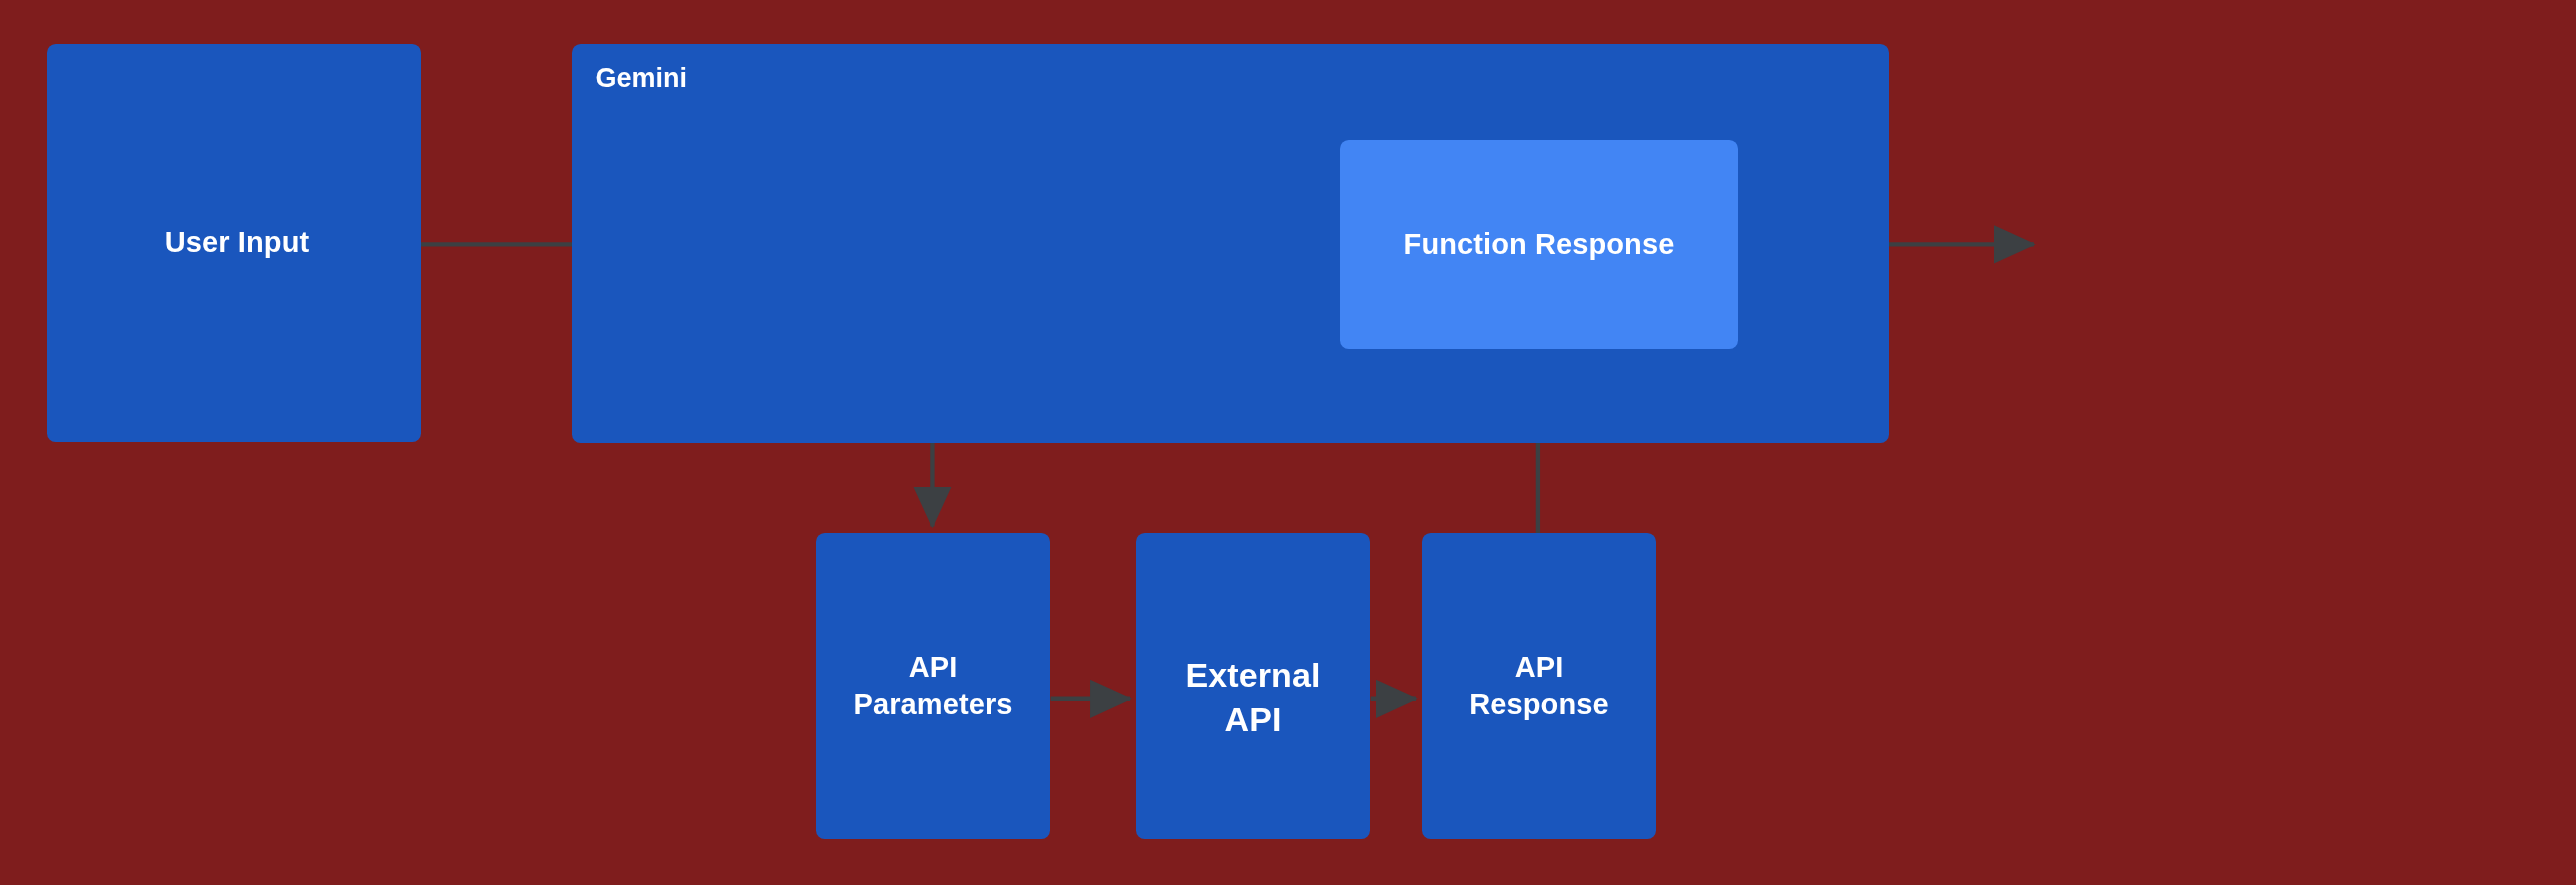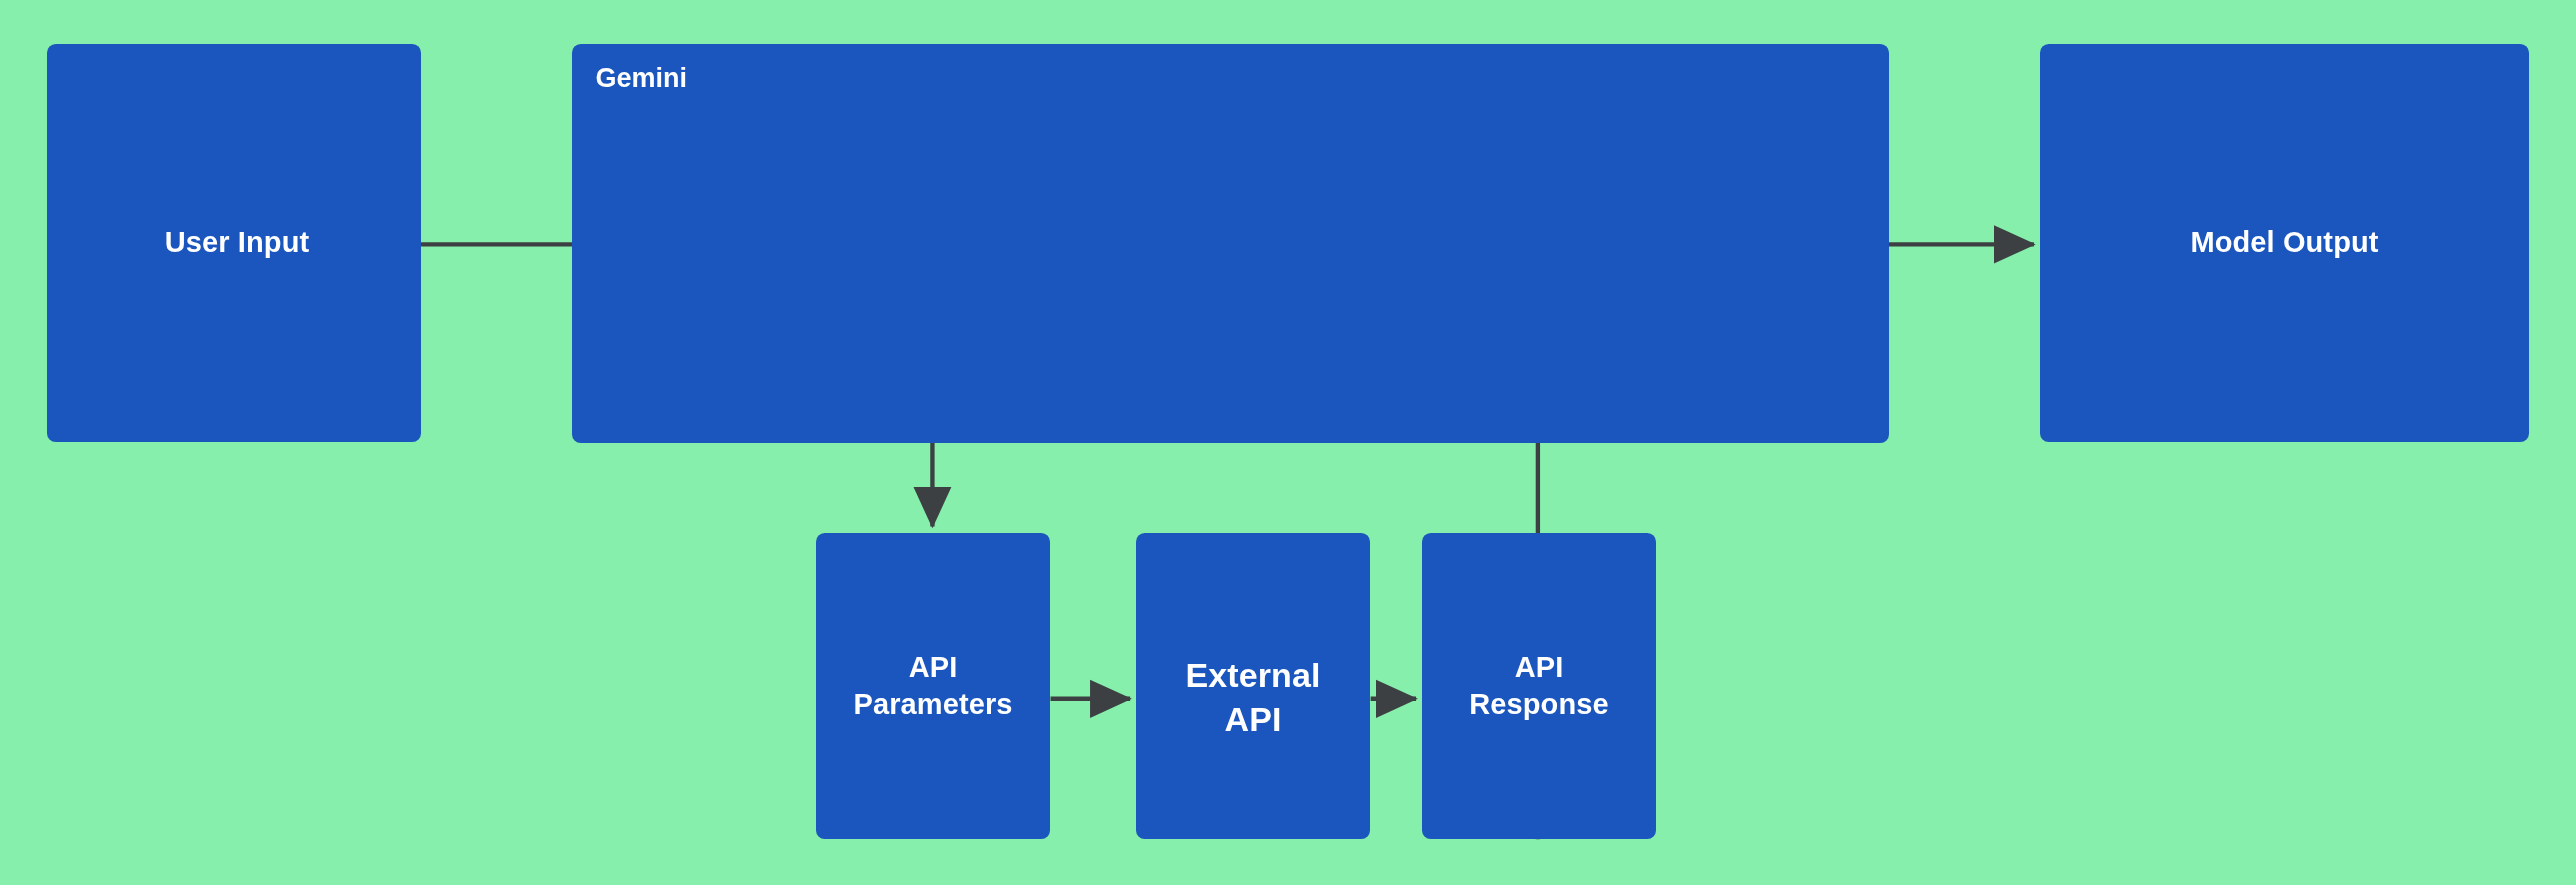--- a/index.html
+++ b/index.html
@@ -8,21 +8,21 @@
     padding: 0;
     background: #000000;
   }
   body {
     font-family: "Liberation Sans", sans-serif;
   }
   #canvas {
     position: relative;
     width: 2576px;
     height: 886px;
-    background: #86efac;
+    background: #7f1d1d;
     overflow: hidden;
   }
 
   
   .node {
     position: absolute;
     box-sizing: border-box;
     border-radius: 8.7px;
     display: flex;
     align-items: center;
@@ -99,24 +99,24 @@
 
   <div class="group" style="left:572px; top:44px; width:1317px; height:399px;">
     <div class="group-title" style="left:23.6px; top:18.6px; font-size:27px;">Gemini</div>
   </div>
 
   <div class="node node-dark" style="left:47px; top:44px; width:374px; height:398px;padding-left:6px;">
     <span class="label" style="font-size:29px;">User Input</span>
   </div>
 
 
+  <div class="node node-light" style="left:1340px; top:140px; width:398px; height:209px;">
+    <span class="label" style="font-size:29px;">Function Response</span>
+  </div>
 
-  <div class="node node-dark" style="left:2040px; top:44px; width:489px; height:398px;">
-    <span class="label" style="font-size:29px;">Model Output</span>
-  </div>
 
   <div class="node node-dark" style="left:816px; top:533px; width:234px; height:306px;">
     <span class="label" style="font-size:29px;">API
 Parameters</span>
   </div>
 
   <div class="node node-dark" style="left:1136px; top:533px; width:234px; height:306px;">
     <span class="label" style="font-size:34px;margin-top:23px;">External
 API</span>
   </div>

